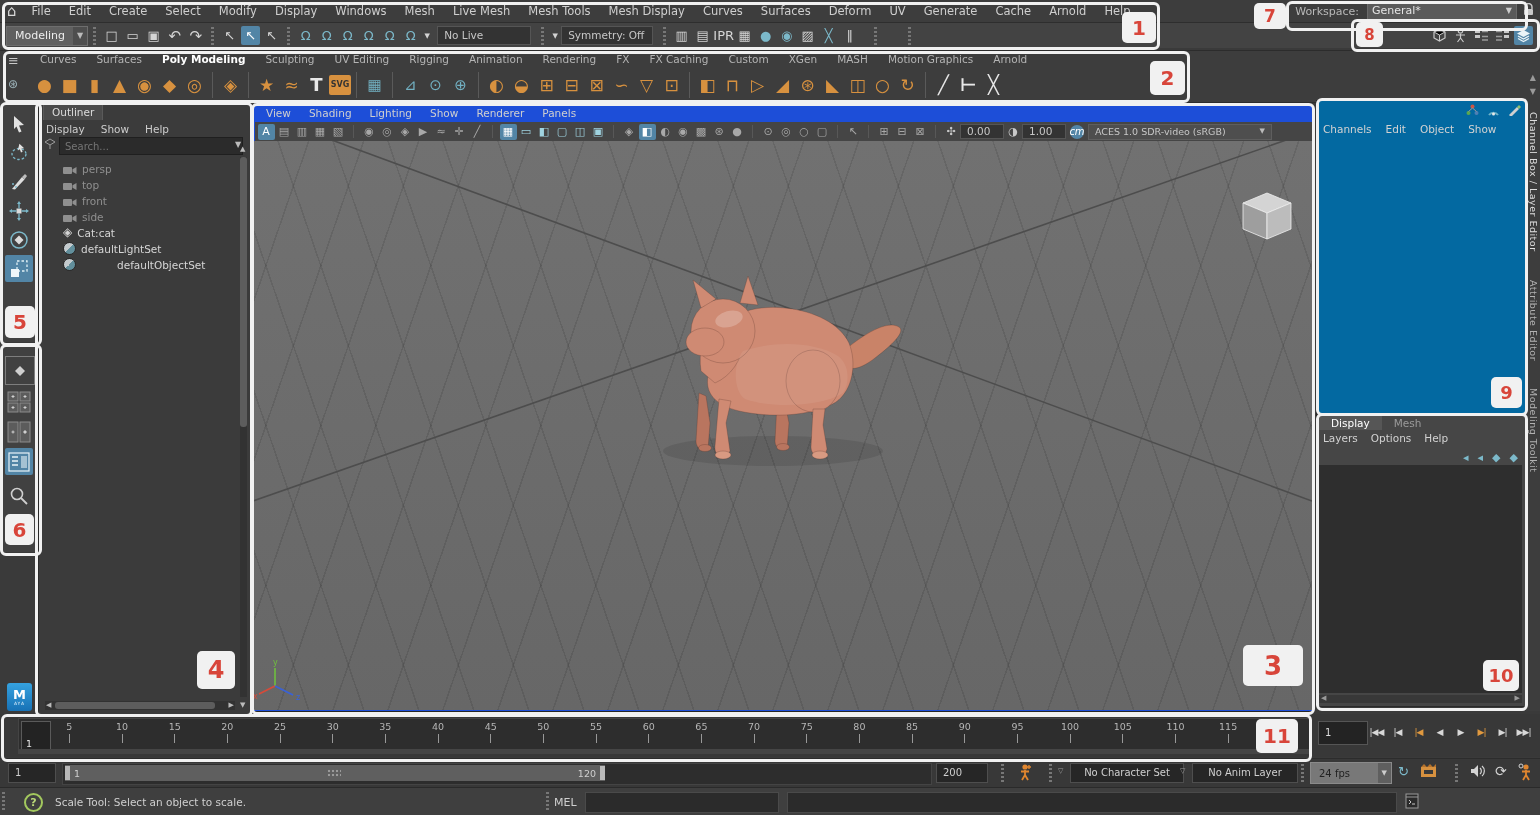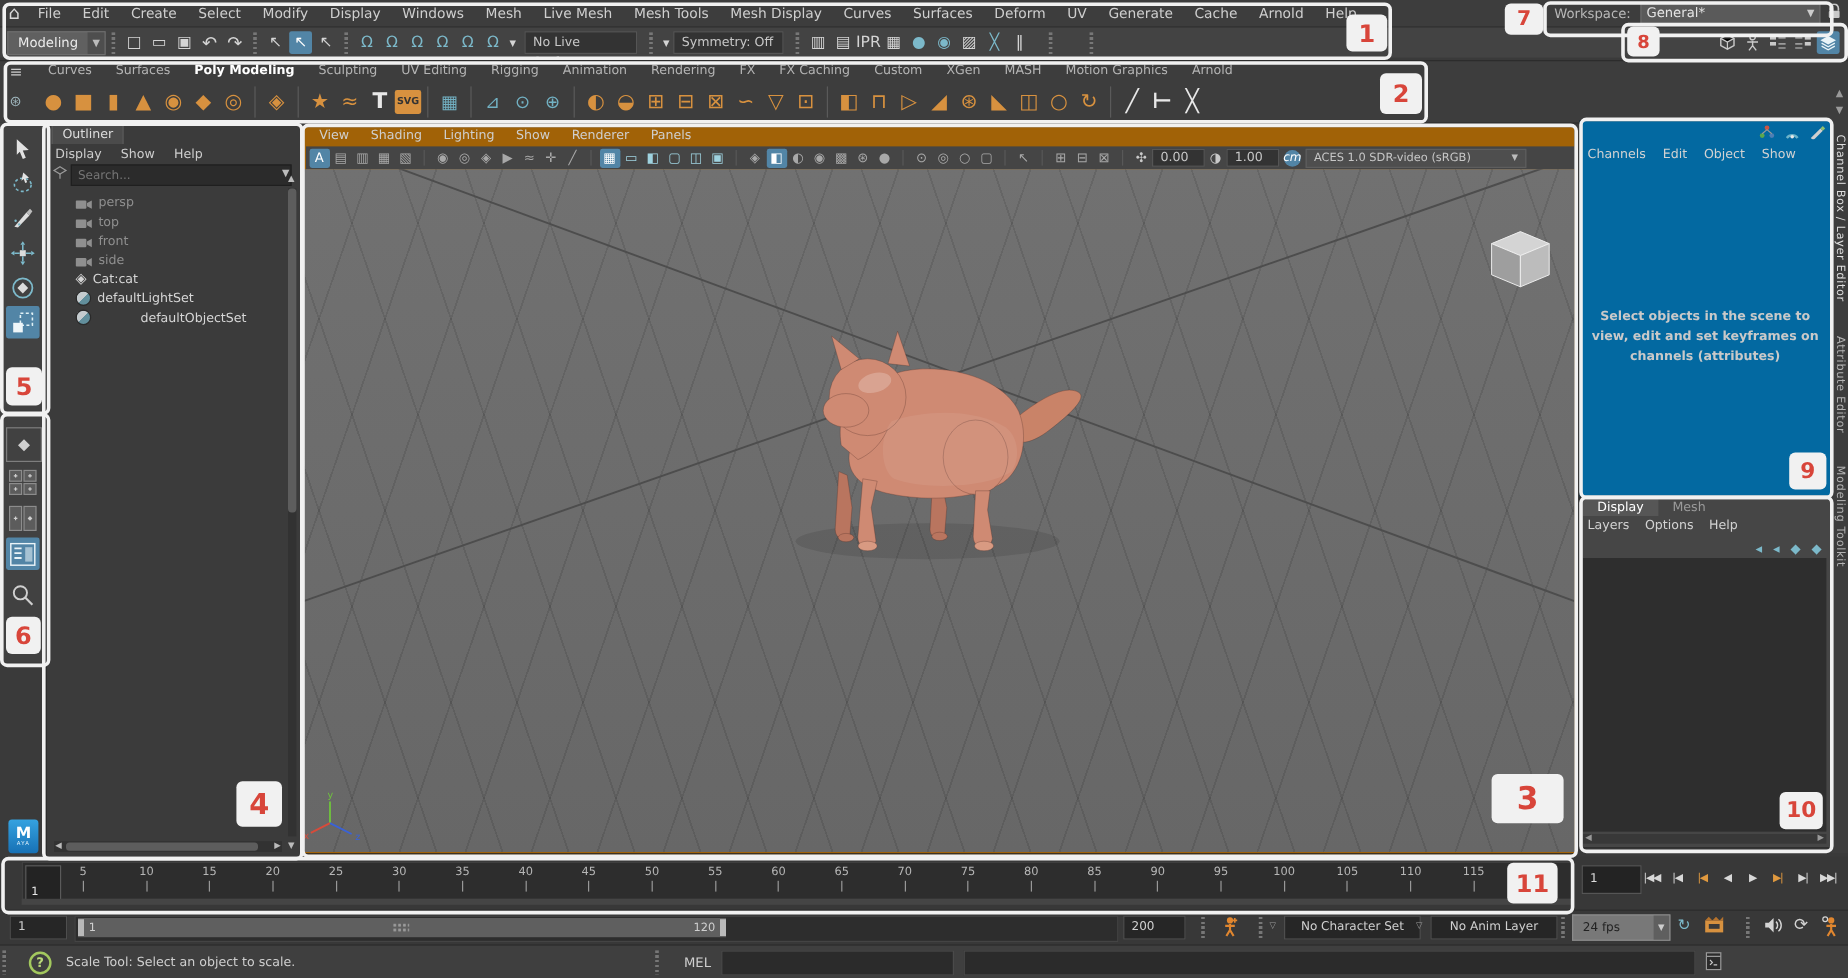--- a/index.html
+++ b/index.html
@@ -50,21 +50,21 @@
   #outliner-tabstrip{position:absolute;left:0;top:0;width:100%;height:17px;background:#333;z-index:-1;}
   #outliner-menus{position:absolute;left:5px;top:18px;display:flex;}
   #outliner-menus span{padding:2px 8px 2px 2px;font-size:10.5px;color:#cdcdcd;margin-right:6px;}
   #outliner-search{position:absolute;left:20px;top:34px;width:172px;height:16px;background:#2b2b2b;
      border:1px solid #1f1f1f;color:#bbb;font-size:10px;padding:0 5px;font-family:"DejaVu Sans",sans-serif;}
   .out-row{position:absolute;left:24px;height:16px;display:flex;align-items:flex-end;font-size:10.5px;color:#d6d6d6;}
   .out-row.muted{color:#8f8f8f;}
   .out-row .oi{margin-right:5px;display:inline-flex;}
   .setball{width:11px;height:11px;border-radius:50%;background:linear-gradient(135deg,#c4cbce 50%,#628f9c 50%);border:1px solid #2a2a2a;}
   
-  #viewport{left:252px;top:105px;width:1059px;height:605px;background:#a16207;border:1px solid #262626;}
+  #viewport{left:252px;top:105px;width:1059px;height:605px;background:#1d4ed8;border:1px solid #262626;}
   #vp-menus{position:absolute;left:4px;top:0;height:15px;display:flex;}
   #vp-menus span{padding:1px 9px;font-size:10.5px;color:#cfcfcf;}
   #vp-iconbar{position:absolute;left:2px;top:16px;width:100%;height:19px;background:#454545;display:flex;align-items:center;}
   .vpic{display:inline-flex;align-items:center;justify-content:center;width:17px;height:16px;font-size:11px;color:#a8a8a8;margin:0 0.5px;}
   .vpic.on{background:#5285a6;border-radius:2px;color:#fff;}
   .vpic.teal{color:#9fd3e0;}
   #vp-canvas{position:absolute;left:0;top:35px;width:1059px;height:569px;
      background:
        repeating-linear-gradient(71deg, rgba(0,0,0,0.10) 0 1.5px, transparent 1.5px 52px),
        repeating-linear-gradient(109deg, rgba(0,0,0,0.10) 0 1.5px, transparent 1.5px 52px),
@@ -643,21 +643,20 @@
             <path d="M9 3 L11 1 L13 3 L11 5 Z" fill="#8fbf6f"></path>
           </svg>
       </span>
     </div>
     <div id="cb-menus">
         <span class="">Channels</span>
         <span class="">Edit</span>
         <span class="">Object</span>
         <span class="">Show</span>
       </div>
-    <div id="cb-msg">Select objects in the scene to view, edit and set keyframes on channels (attributes)</div>
   </div>
 
   <div id="layereditor" class="abs">
     <div class="row" id="le-tabs" style="position:absolute;left:2px;top:1px;">
       <span>Display</span>
       <span>Mesh</span>
     </div>
     <div id="le-menus">
         <span class="">Layers</span>
         <span class="">Options</span>
@@ -782,21 +781,21 @@
           <circle cx="3" cy="3" r="2" fill="none" stroke="#d4d4d4"></circle>
         </svg>
     </span>
   </div>
 
   <div id="helpline" class="abs row">
     <div class="dots" style="margin-left:2px;height:20px;"></div>
     <div id="help-icon" style="margin-left:14px;">?</div>
     <span style="margin-left:12px;font-size:10.5px;color:#cfcfcf;">Scale Tool: Select an object to scale.</span>
     <div class="dots" style="margin-left:300px;height:20px;"></div>
-    <span style="margin-left:16px;color:#cfcfcf;">MEL</span>
+    <span style="margin-left:0;color:#cfcfcf;">MEL</span>
     <div class="melfield" style="width:192px;margin-left:8px;"></div>
     <div class="melfield" style="width:608px;margin-left:8px;"></div>
     <span style="margin-left:8px;">
       <svg width="14" height="16" viewBox="0 0 14 16">
           <rect x="1" y="1" width="12" height="14" fill="#2b2b2b" stroke="#9a9a9a"></rect>
           <path d="M1 4 H13" stroke="#9a9a9a"></path>
           <path d="M4 7 L6 9 L4 11 M7 11 H10" stroke="#c9c9c9" fill="none"></path>
         </svg>
     </span>
   </div>

